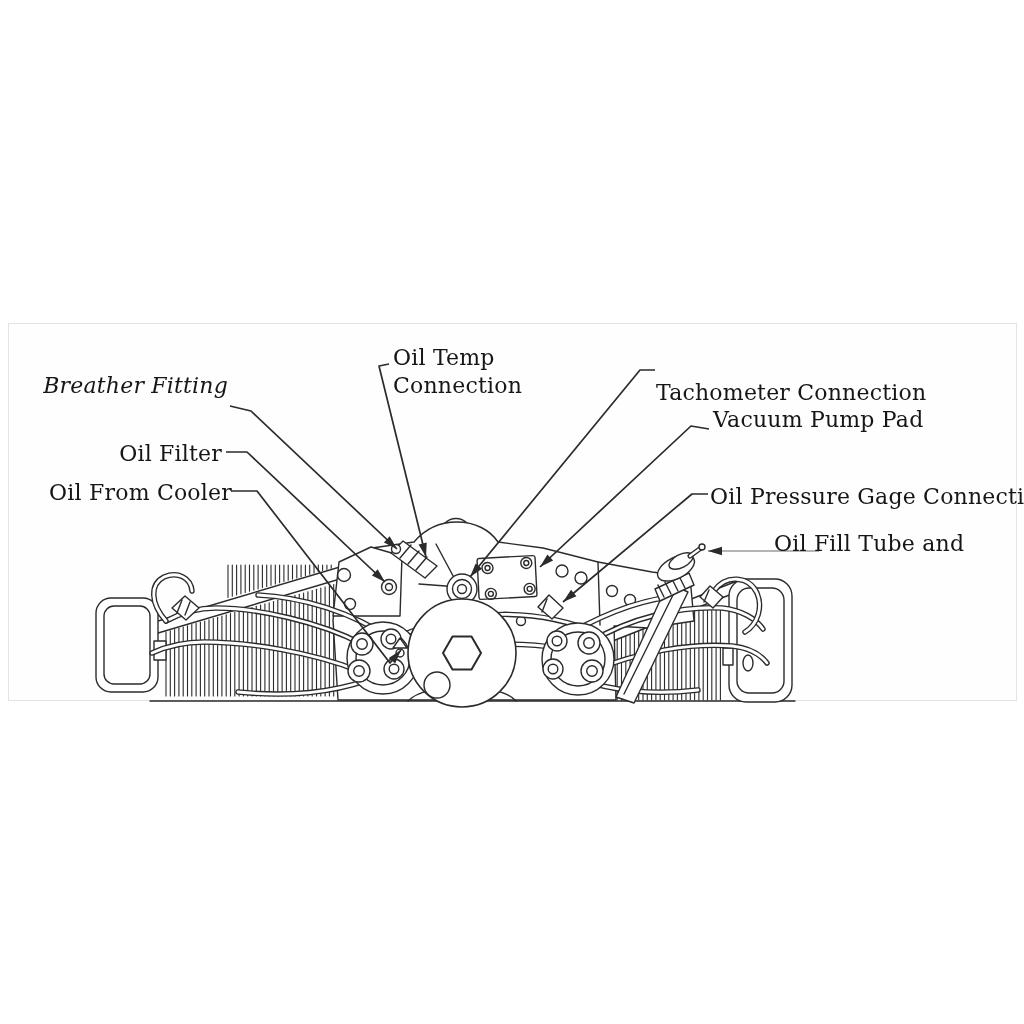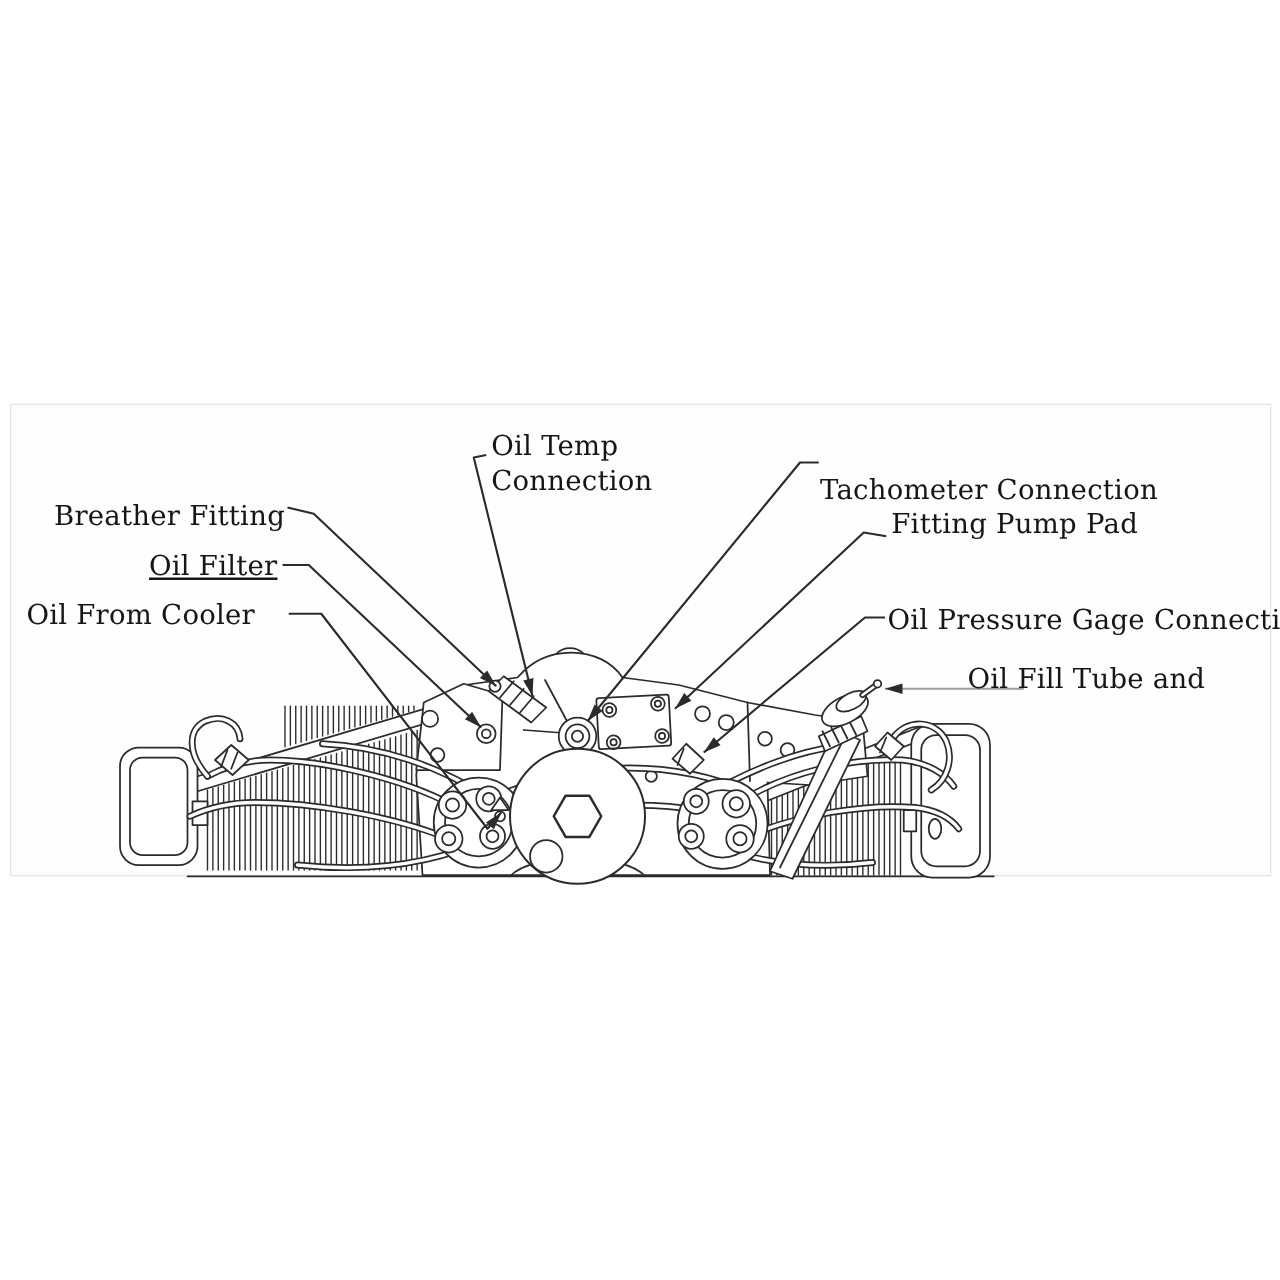--- a/index.html
+++ b/index.html
@@ -328,30 +328,30 @@
     </svg>
 
   <div id="labels">
       <div class="callout" style="top: 344px; left: 393px;">
         <span>Oil Temp</span>
         <span>Connection</span>
       </div>
       <div class="callout" style="top: 359px; left: 656px; margin-top: 20px;">
         <span>Tachometer Connection</span>
       </div>
-      <div class="callout right" style="top: 400px; right: 796px;">
+      <div class="callout right" style="top: 372px; right: 796px; font-style: italic;">
         <span>Breather Fitting</span>
       </div>
       <div class="callout" style="top: 406px; left: 713px;">
-        <span>Fitting Pump Pad</span>
-      </div>
-      <div class="callout right" style="top: 440px; right: 802px; text-decoration: underline;">
+        <span>Vacuum Pump Pad</span>
+      </div>
+      <div class="callout right" style="top: 440px; right: 802px;">
         <span>Oil Filter</span>
       </div>
-      <div class="callout right" style="top: 479px; right: 820px;">
+      <div class="callout right" style="top: 479px; right: 792px;">
         <span>Oil From Cooler</span>
       </div>
       <div class="callout" style="top: 483px; left: 710px;">
         <span>Oil Pressure Gage Connection</span>
       </div>
       <div class="callout" style="top: 530px; left: 774px;">
         <span>Oil Fill Tube and</span>
       </div>
     </div>
 </div>

